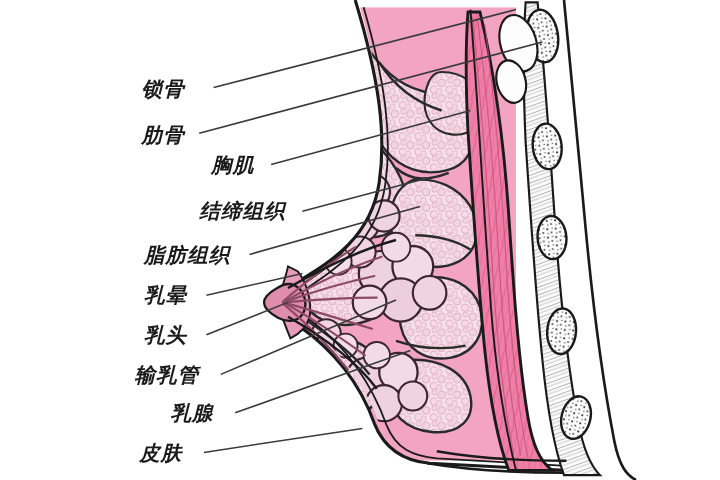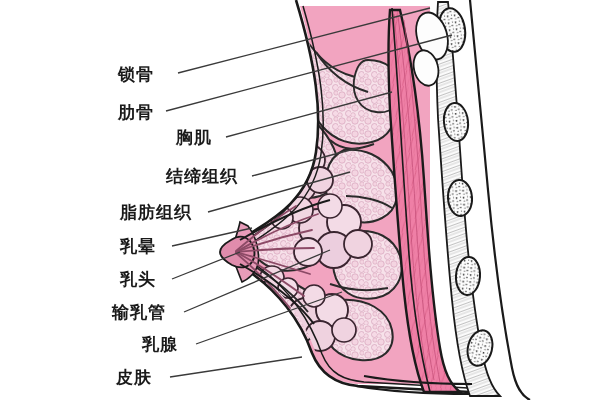--- a/index.html
+++ b/index.html
@@ -10,20 +10,21 @@
   }
   body {
     font-family: "Liberation Sans", "DejaVu Sans", sans-serif;
   }
   #stage {
     position: relative;
     width: 600px;
     height: 400px;
     background: #ffffff;
     overflow: hidden;
+    font-style: italic;
   }
   #figure {
     position: absolute;
     left: 0;
     top: 0;
     width: 600px;
     height: 400px;
   }
   .label-text {
     font-family: "DejaVu Sans", "Liberation Sans", sans-serif;

